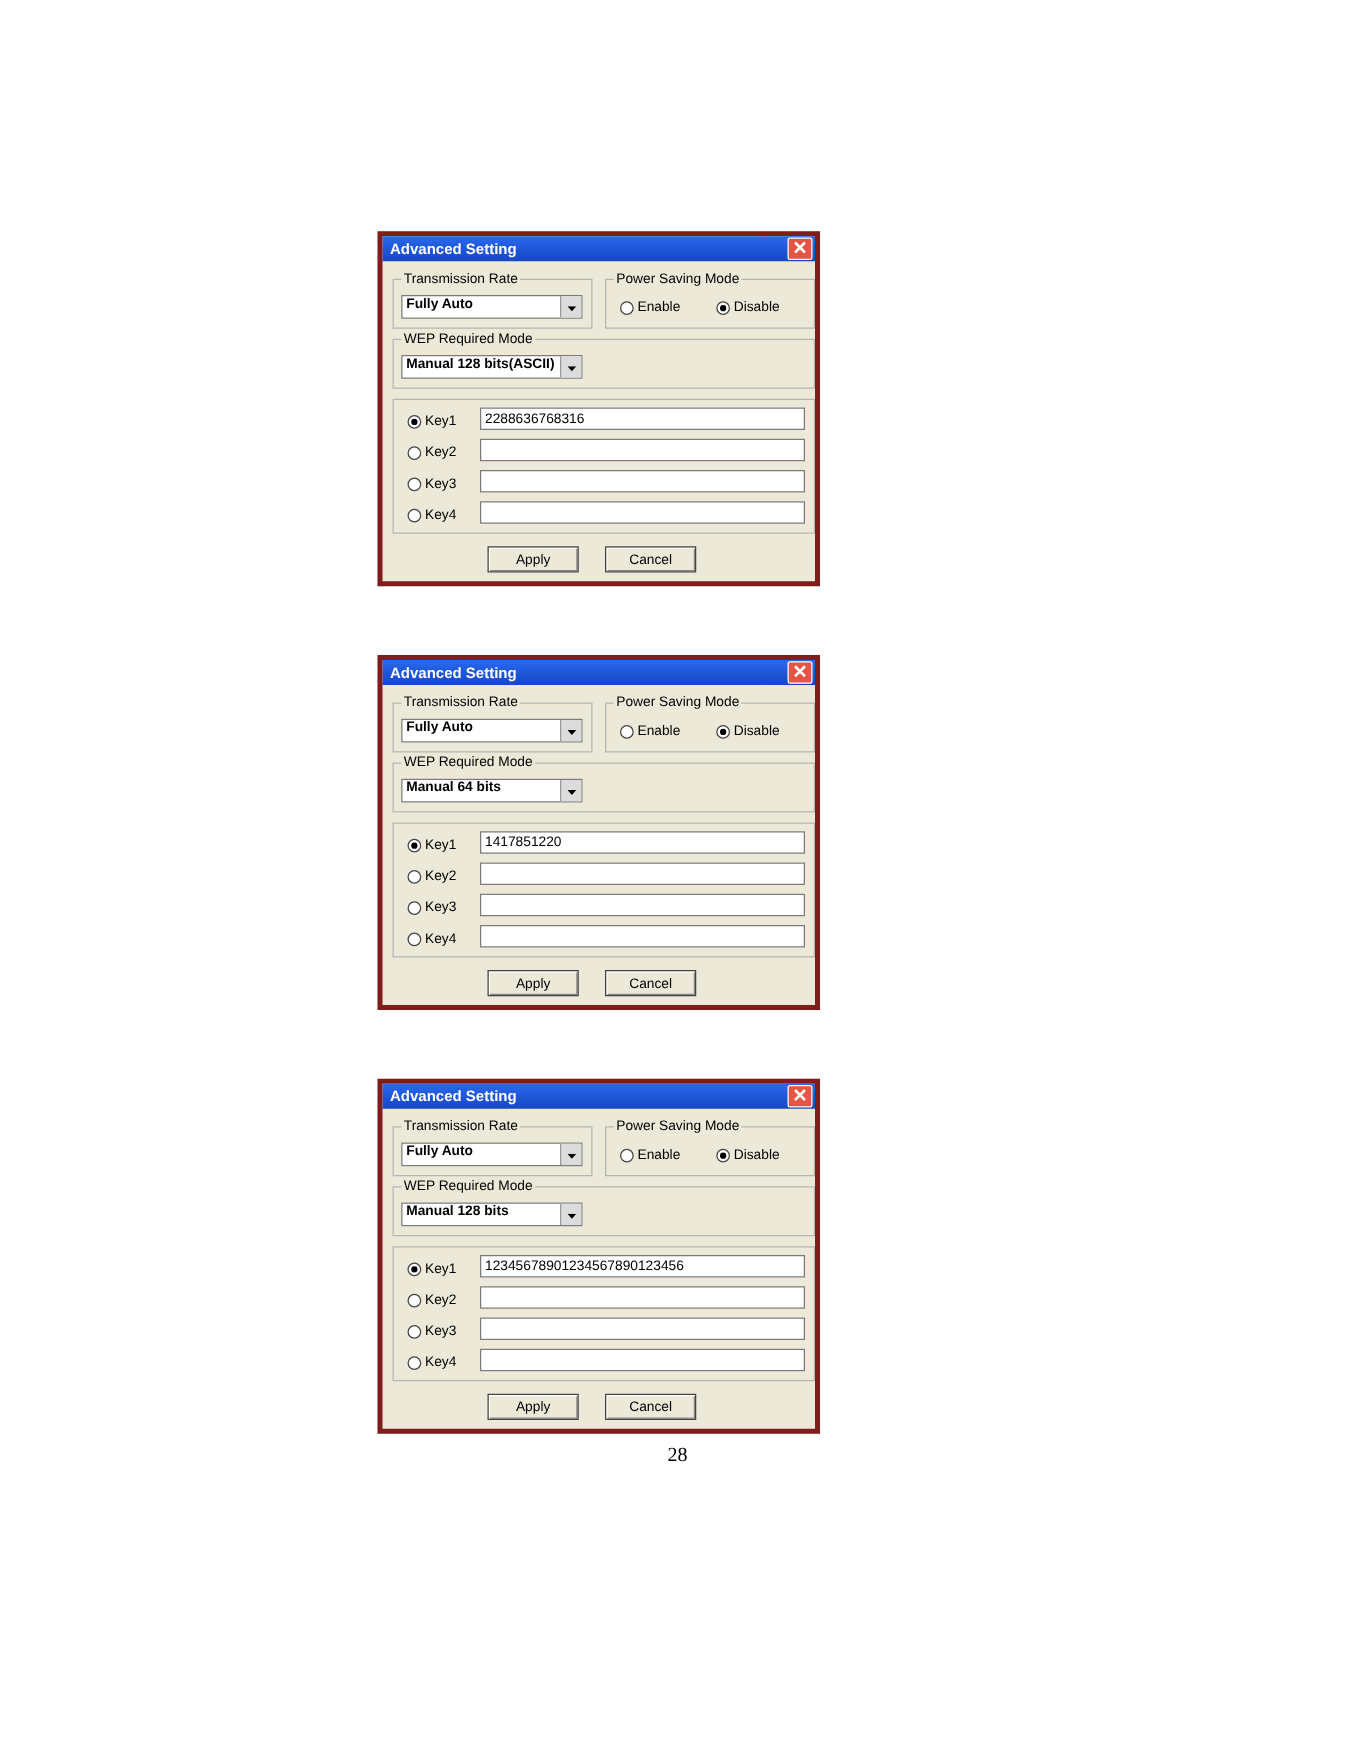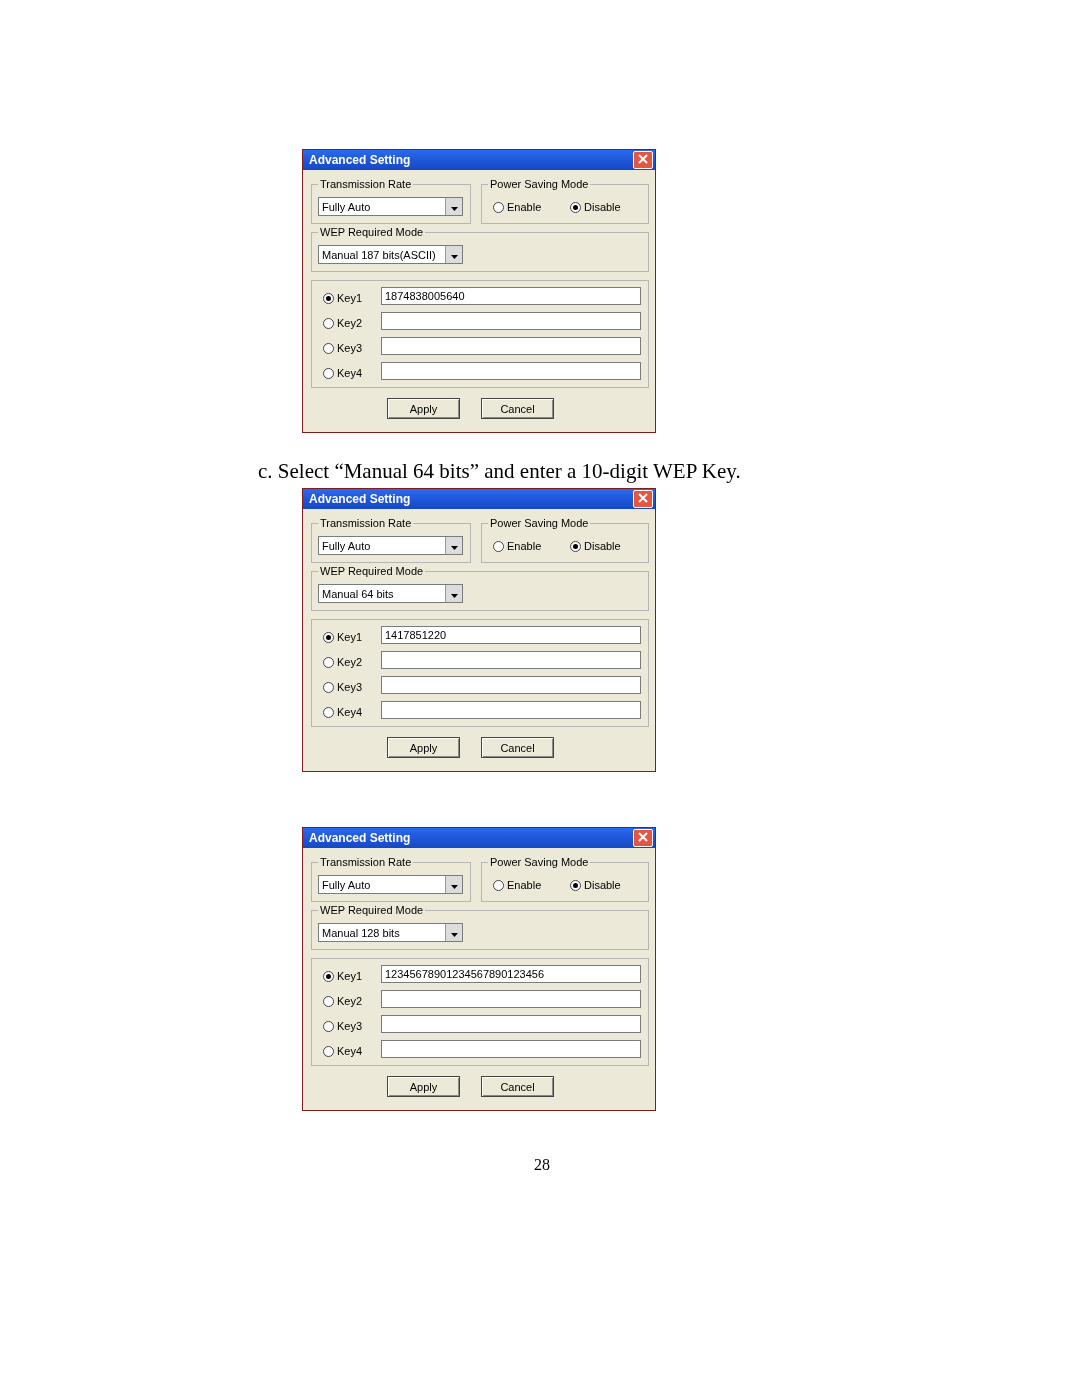--- a/index.html
+++ b/index.html
@@ -9,25 +9,26 @@
     box-sizing:border-box;
   }
   .instr {
     position:absolute; font-size:21px;
   }
   .pagenum { position:absolute; font-size:16px; }
 
   
   .dlg {
     position:absolute; width:354px; height:284px;
-    border:1px solid #7f1d1d;
+    border:4px solid #7f1d1d;
     background:#ece9d8;             
     font-family:Tahoma, Arial, sans-serif;
     font-size:11px; color:#000;
     box-sizing:border-box;
+    margin-top:36px;
   }
   .titlebar {
     height:20px;
     background:linear-gradient(to bottom,#2a6af0 0%,#1f57d8 50%,#1548c4 100%);
     color:#fff; font-weight:bold; font-size:12px;
     display:flex; align-items:center; justify-content:space-between;
     padding:0 2px 0 6px;
   }
   .closebox {
     width:18px; height:16px;
@@ -52,21 +53,21 @@
     position:absolute; top:-7px; left:6px;
     background:#ece9d8; padding:0 2px;
     font-size:11px;
   }
 
   
   .combo {
     position:absolute; height:19px;
     background:#fff; border:1px solid #7b7b7b;
     box-sizing:border-box;
-    display:flex; align-items:center;
+    display:flex; align-items:flex-start;font-weight:bold;
   }
   .combo .val { flex:1; padding:0 3px; overflow:hidden; white-space:nowrap; }
   .combo .btn {
     width:16px; height:100%;
     background:#dcdcdc;
     border-left:1px solid #9a9a9a;
     display:flex; align-items:center; justify-content:center;
   }
   .combo .btn svg { width:7px; height:4px; }
 
@@ -103,21 +104,20 @@
     display:flex; align-items:center; justify-content:center;
     font-size:11px; cursor:pointer;
   }
 </style>
 </head>
 <body>
 
 <div class="page">
 
 
-  <div class="instr" style="left:258px; top:459px;">c. Select “Manual 64 bits” and enter a 10-digit WEP Key.</div>
 
 
   <div class="pagenum" style="left:534px; top:1156px;">28</div>
 
   <div class="dlg" style="left:302px; top:149px;">
     <div class="titlebar">
       <span>Advanced Setting</span>
       <div class="closebox">
         <span>
           <svg viewBox="0 0 10 10">
@@ -153,40 +153,40 @@
         <span class="dot">
             <span class="on"></span>
           </span>
         <span>Disable</span>
       </div>
 
       <div class="gb" style="left:8px; top:62px; width:338px; height:40px;">
         <div class="lg">WEP Required Mode</div>
       </div>
       <div class="combo" style="left:15px; top:75px; width:145px;">
-        <div class="val">Manual 187 bits(ASCII)</div>
+        <div class="val">Manual 128 bits(ASCII)</div>
         <div class="btn">
           <span>
             <svg viewBox="0 0 7 4">
                 <path d="M0 0 L3.5 4 L7 0 Z" fill="#000"></path>
               </svg>
           </span>
         </div>
       </div>
 
       <div class="gb" style="left:8px; top:110px; width:338px; height:108px;"></div>
 
       <div class="radio" style="left:20px; top:120px;">
         <span class="dot">
             <span class="on"></span>
           </span>
         <span>Key1</span>
       </div>
       <div class="txt" style="left:78px; top:117px; width:260px;">
-        <span>1874838005640</span>
+        <span>2288636768316</span>
       </div>
 
       <div class="radio" style="left:20px; top:145px;">
         <span class="dot"></span>
         <span>Key2</span>
       </div>
       <div class="txt" style="left:78px; top:142px; width:260px;"></div>
 
       <div class="radio" style="left:20px; top:170px;">
         <span class="dot"></span>

